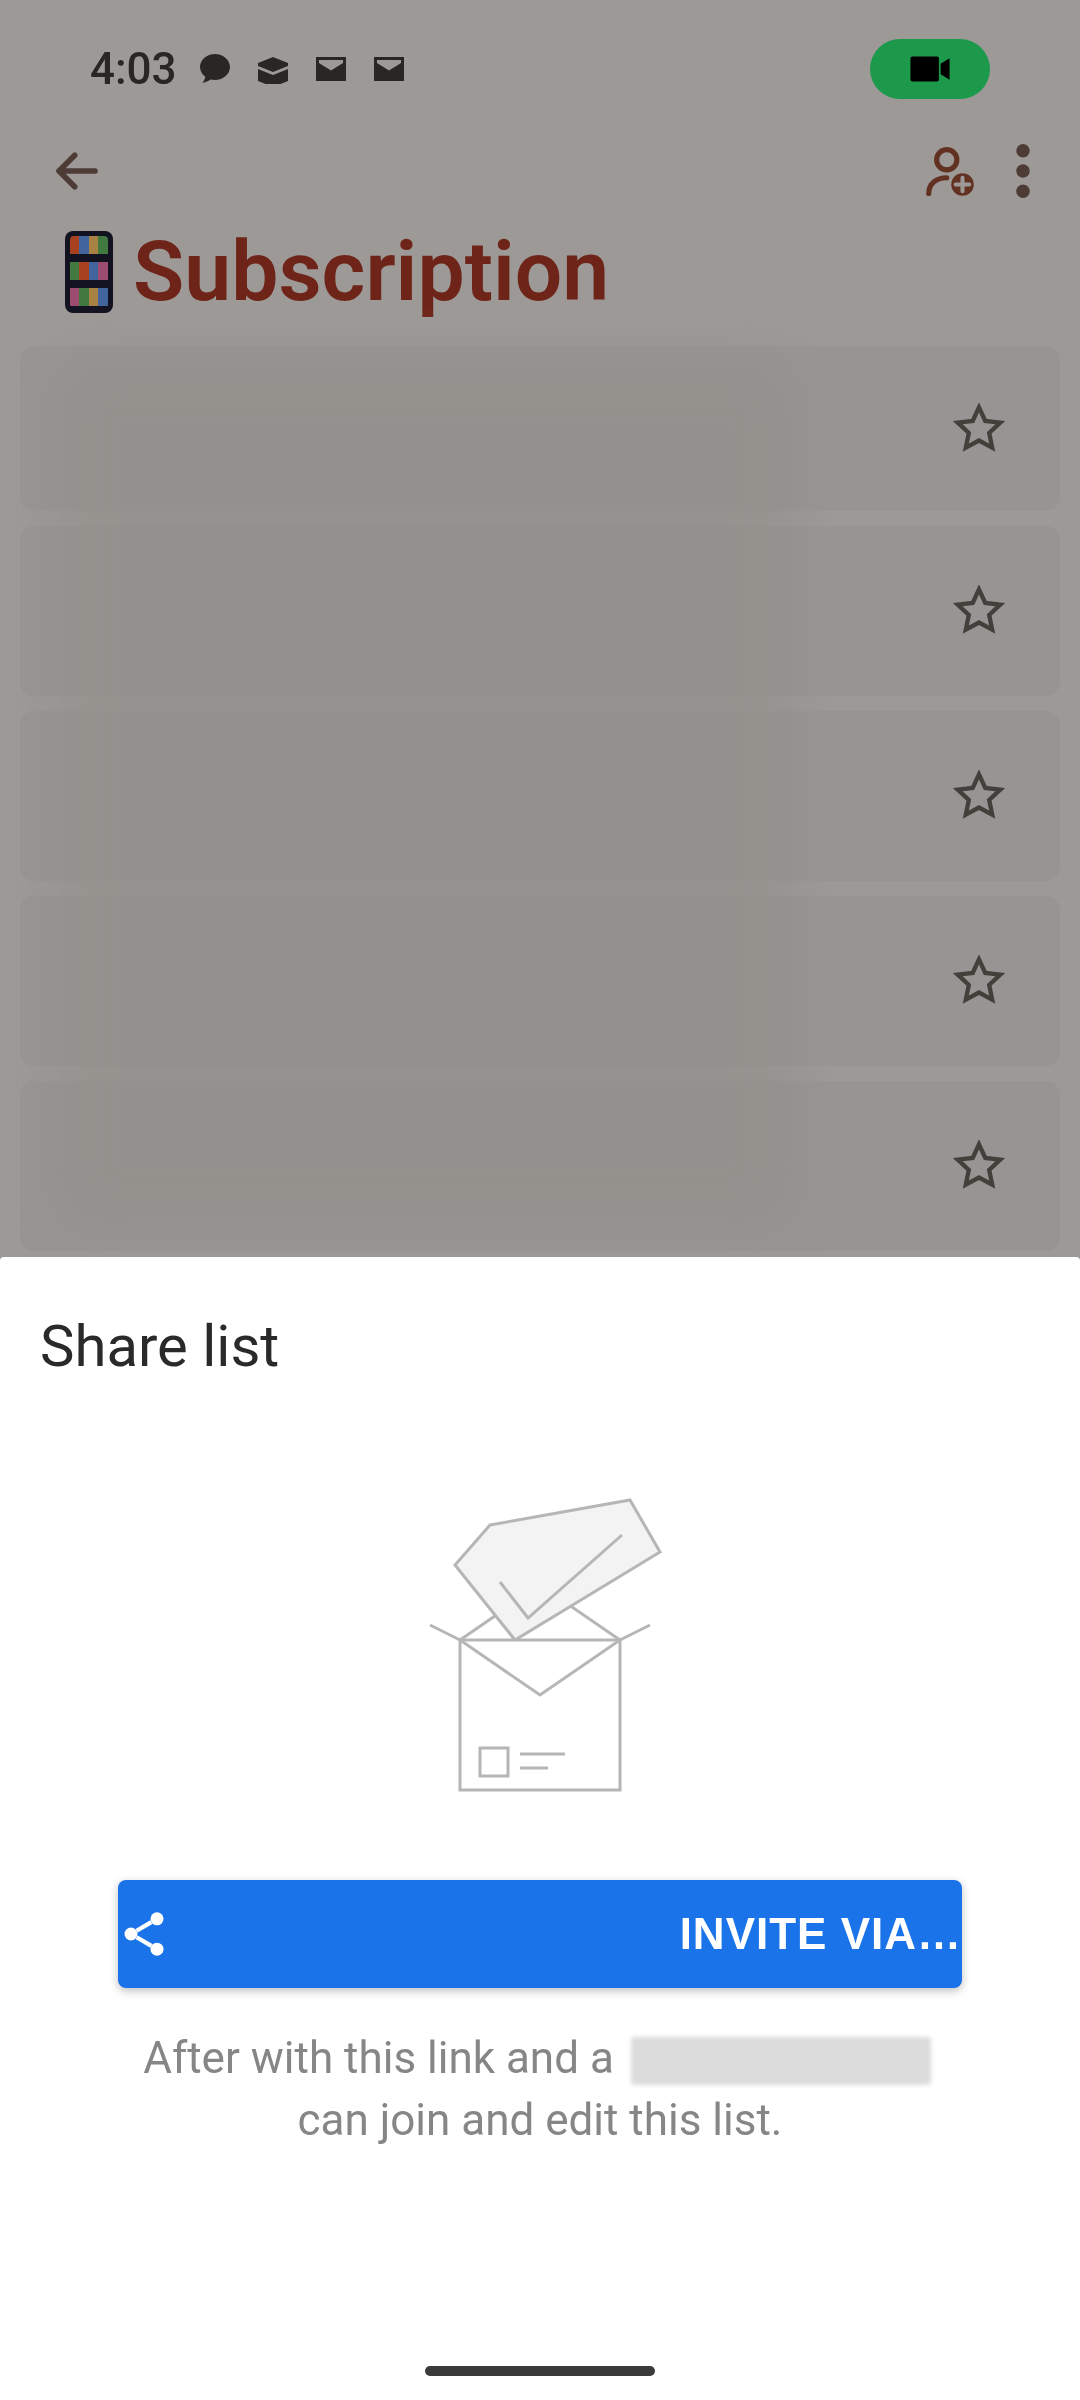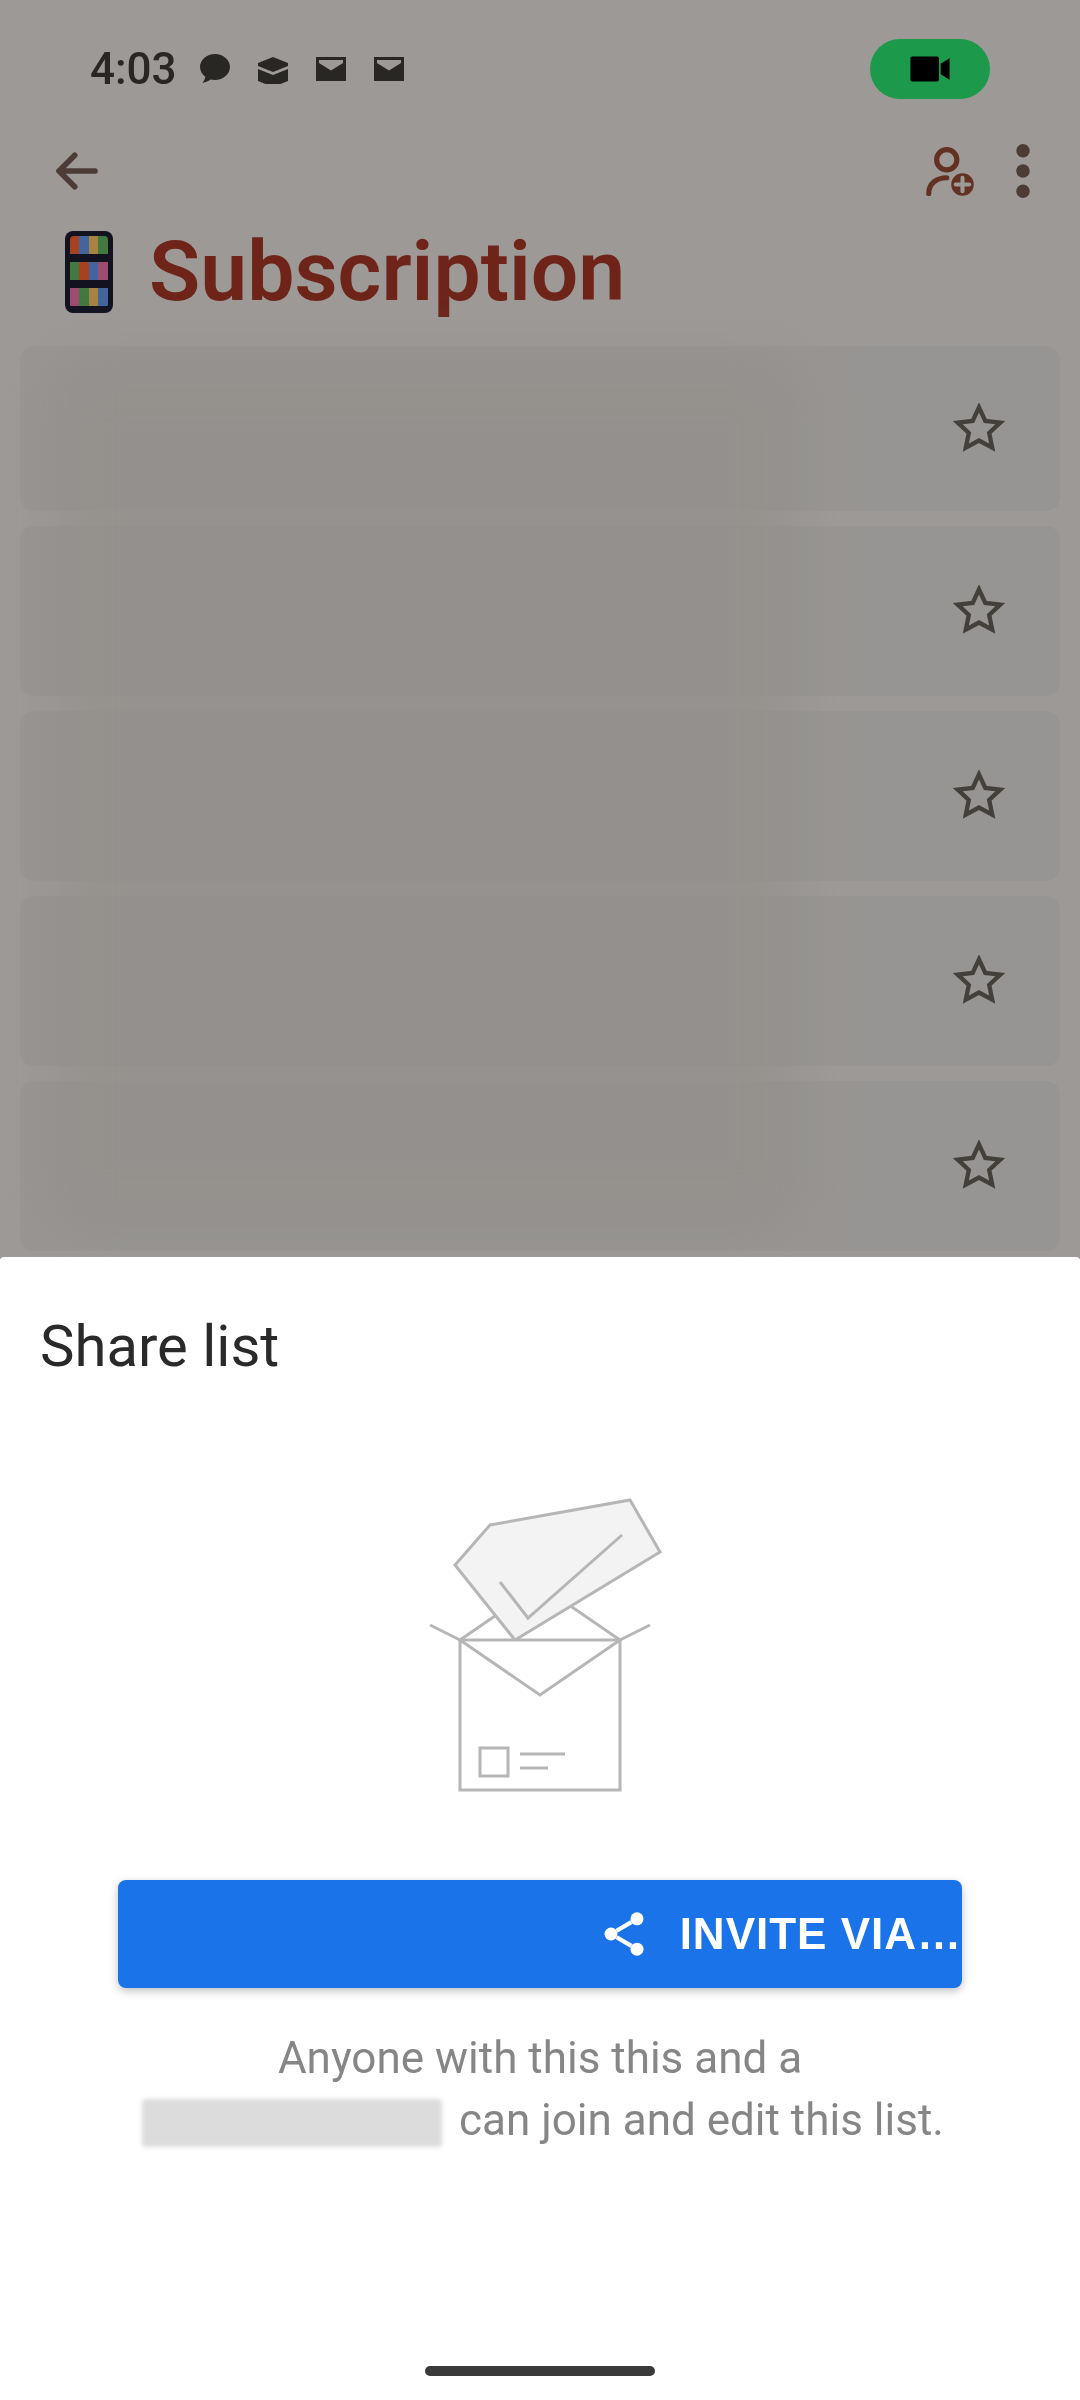--- a/index.html
+++ b/index.html
@@ -62,21 +62,21 @@
       color: #6b524a;
     }
     .app-bar-actions {
       display: flex;
       gap: 40px;
       align-items: center;
     }
     .app-title-row {
       display: flex;
       align-items: center;
-      gap: 36px;
+      gap: 20px;
       padding: 20px 15px 25px 15px;
     }
     .phone-icon {
       width: 48px;
       height: 82px;
       background: #1a1a2e;
       border-radius: 8px;
       position: relative;
     }
     .phone-icon::before {
@@ -166,21 +166,21 @@
       margin-bottom: 120px;
     }
     .invite-btn {
       background: #1a73e8;
       color: #fff;
       border: none;
       border-radius: 8px;
       height: 108px;
       display: flex;
       align-items: center;
-      justify-content: flex-end;
+      justify-content: space-between;
       gap: 30px;
       margin: 0 78px 40px 78px;
       box-shadow: 0 3px 8px rgba(0,0,0,0.25);
     }
     .invite-label {
       font-size: 44px;
       font-weight: 600;
       letter-spacing: 1px;
     }
     .footer-text {
@@ -335,19 +335,19 @@
       <circle cx="18" cy="5" r="3" fill="#fff"></circle>
         <circle cx="6" cy="12" r="3" fill="#fff"></circle>
         <circle cx="18" cy="19" r="3" fill="#fff"></circle>
       <line x1="8.6" y1="10.5" x2="15.4" y2="6.5" stroke="#fff" stroke-width="2"></line>
       <line x1="8.6" y1="13.5" x2="15.4" y2="17.5" stroke="#fff" stroke-width="2"></line>
     </svg>
     <span class="invite-label">INVITE VIA…</span>
   </button>
 
   <div class="footer-text">
-    <span>Anyone with this this and a</span>
+    <span>After with this link and a</span>
     <span class="redacted"></span>
     <span>can join and edit this list.</span>
   </div>
 </div>
 
 <div class="nav-handle"></div>
 
 </body></html>

